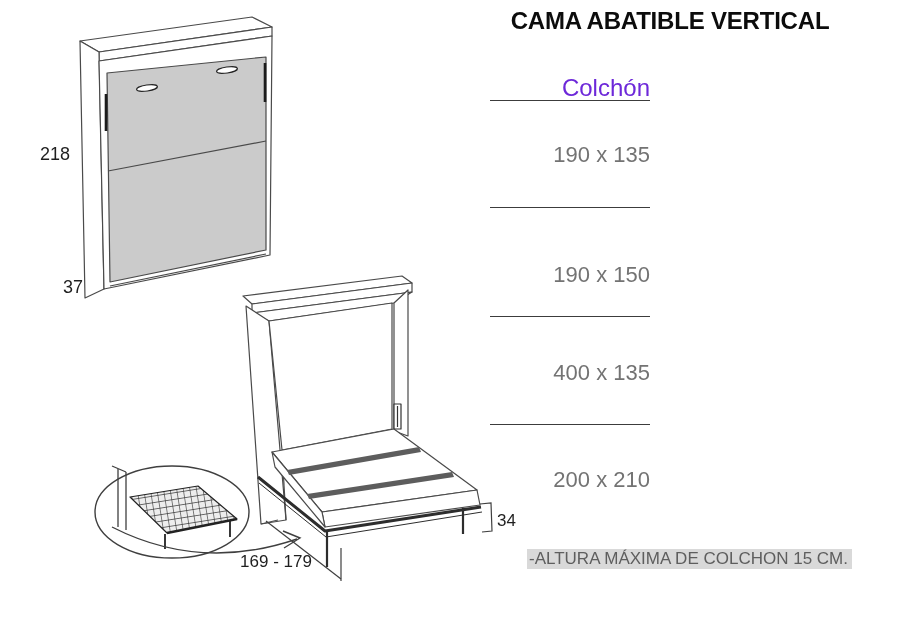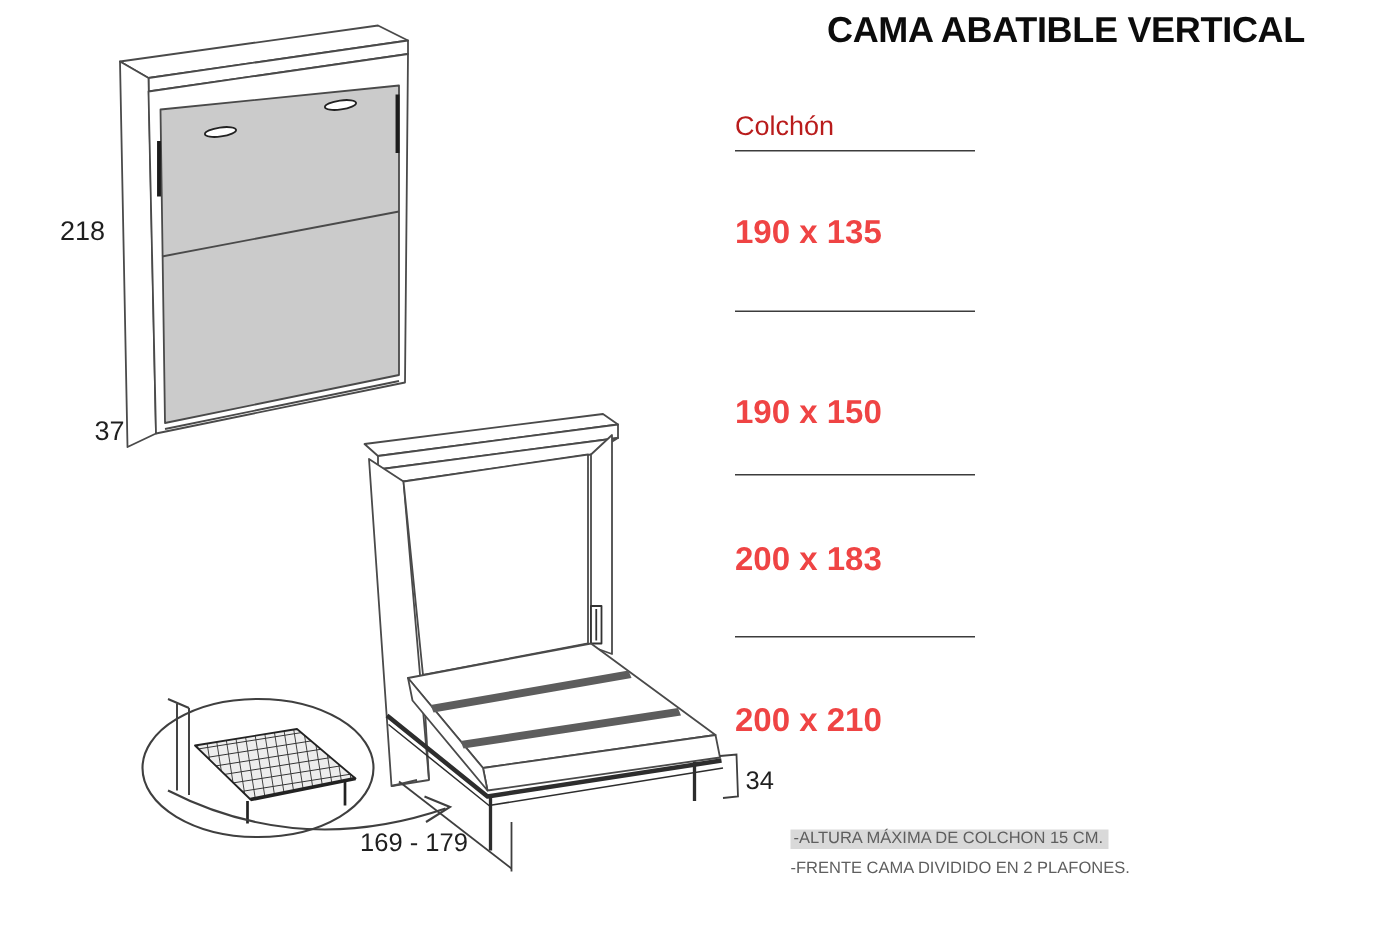--- a/index.html
+++ b/index.html
@@ -2,28 +2,28 @@
 <html><head>
 <meta charset="utf-8">
 <style>
   html,body{margin:0;padding:0;background:#fff;}
   body{width:921px;height:626px;position:relative;overflow:hidden;
        font-family:"Liberation Sans",sans-serif;}
   .stage{position:absolute;left:0;top:0;width:921px;height:626px;}
   svg.diagram{position:absolute;left:0;top:0;}
   .dim{font-size:17px;fill:#1f1f1f;}
   .dim-lg{font-size:18px;fill:#1f1f1f;}
-  .title{position:absolute;left:470px;top:7px;width:400px;text-align:right;
+  .title{position:absolute;left:470px;top:7px;width:400px;text-align:center;
          font-weight:bold;font-size:24px;letter-spacing:-0.2px;color:#0c0c0c;}
   .table{position:absolute;left:490px;top:0;width:160px;height:505px;}
-  .th{position:absolute;top:74px;width:100%;text-align:left;
-      font-size:18px;color:#b91c1c;}
+  .th{position:absolute;top:74px;width:100%;text-align:right;
+      font-size:24px;color:#6d28d9;}
   .hr{position:absolute;left:0;width:160px;height:0;border-top:1.6px solid #3c3c3c;}
-  .cell{position:absolute;width:100%;text-align:left;font-size:22px;color:#ef4444;font-weight:bold;}
-  .notes{position:absolute;left:527px;top:549px;font-size:11px;color:#5e5e5e;
+  .cell{position:absolute;width:100%;text-align:right;font-size:22px;color:#737373;}
+  .notes{position:absolute;left:527px;top:549px;font-size:17px;color:#5e5e5e;
          line-height:20px;}
   .hl{background:#d9d9d9;padding:0 4px 1px 2px;}
 </style>
 </head>
 <body>
 
 <div class="stage">
 
   <svg class="diagram" width="921" height="626" viewBox="0 0 921 626" font-family="Liberation Sans, sans-serif">
     <defs>
@@ -104,23 +104,22 @@
 
   <div class="title">CAMA ABATIBLE VERTICAL</div>
 
   <div class="table">
     <div class="th">Colchón</div>
     <div class="hr" style="top:100px"></div>
     <div class="cell" style="top:142px">190 x 135</div>
     <div class="hr" style="top:207px"></div>
     <div class="cell" style="top:262px">190 x 150</div>
     <div class="hr" style="top:316px"></div>
-    <div class="cell" style="top:360px">200 x 183</div>
+    <div class="cell" style="top:360px">400 x 135</div>
     <div class="hr" style="top:424px"></div>
     <div class="cell" style="top:467px">200 x 210</div>
   </div>
 
   <div class="notes">
     <div class="note"><span class="hl">-ALTURA MÁXIMA DE COLCHON 15 CM.</span></div>
-    <div class="note"><span>-FRENTE CAMA DIVIDIDO EN 2 PLAFONES.</span></div>
   </div>
 
 </div>
 
 </body></html>

